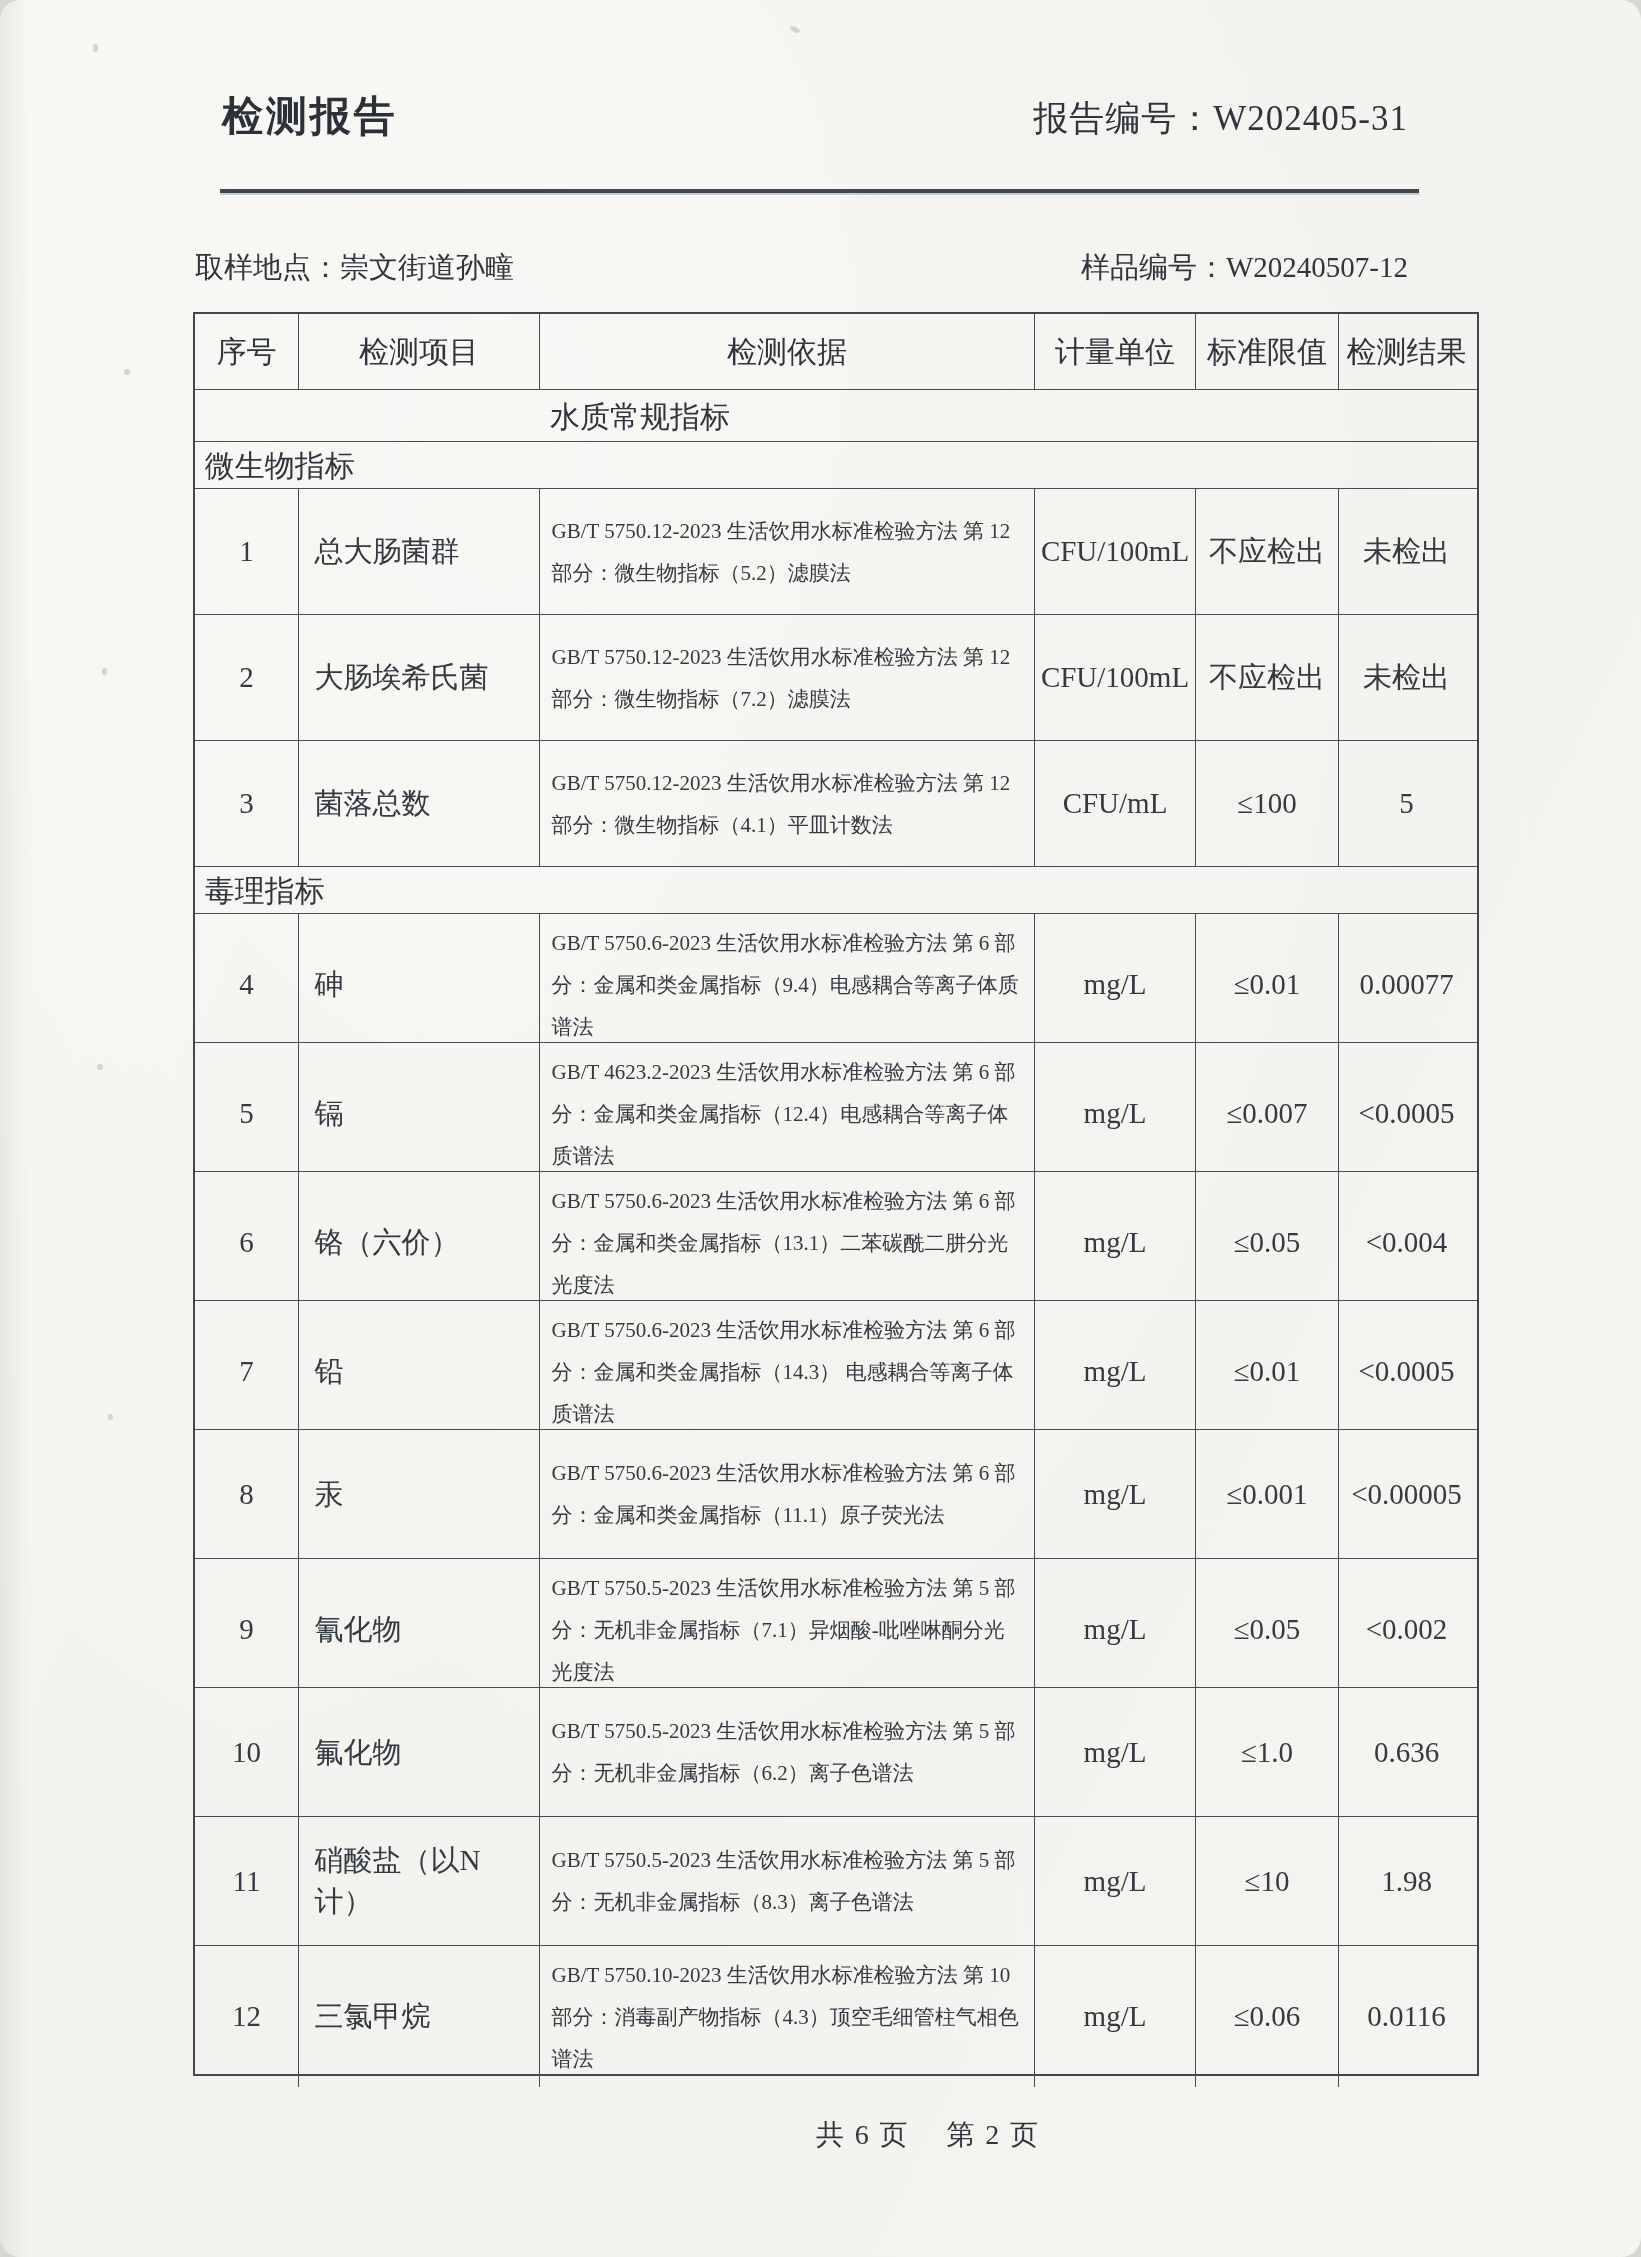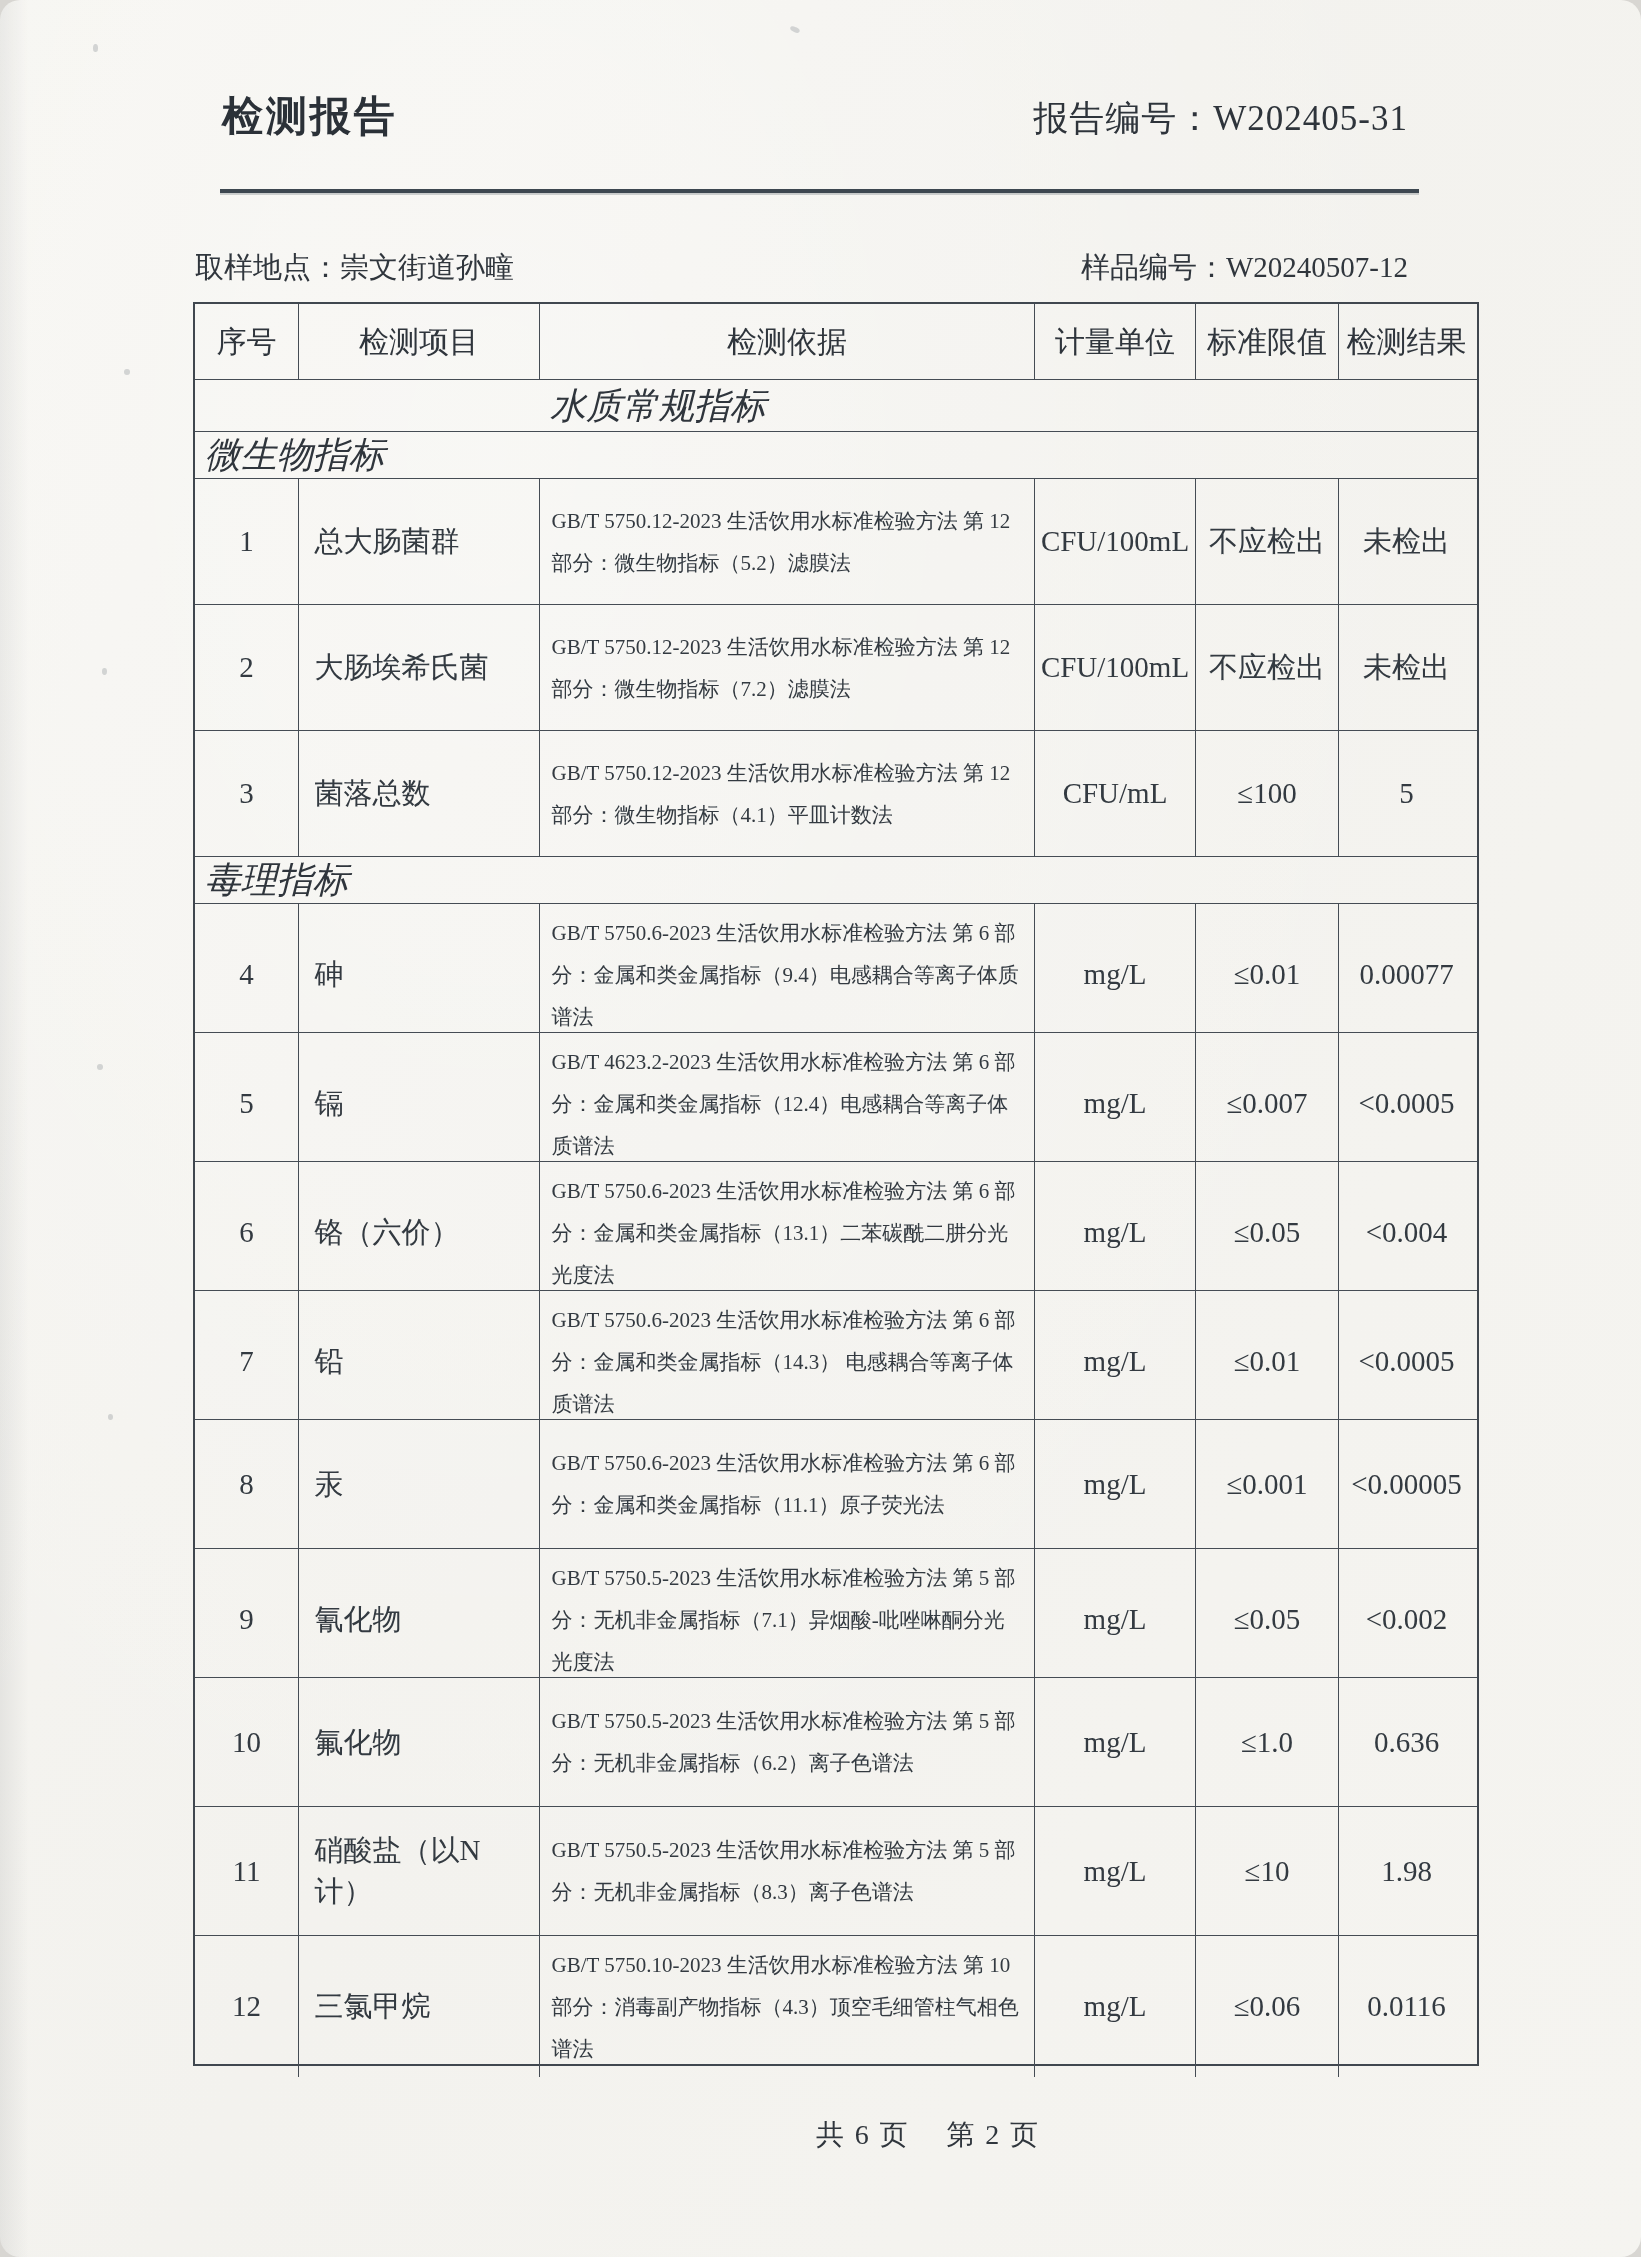--- a/index.html
+++ b/index.html
@@ -27,21 +27,21 @@
     position:absolute;left:220px;top:189px;width:1199px;height:3.9px;
     background:#3d4750;box-shadow:0 1.9px 0 rgba(61,71,80,0.25);
   }
   .sample-line{
     position:absolute;left:195px;top:248px;width:1213px;
     display:flex;justify-content:space-between;align-items:baseline;
     font-size:29px;color:#30363d;
   }
   
   .tbl{
-    position:absolute;left:193px;top:302px;width:1286px;
+    position:absolute;left:193px;top:312px;width:1286px;
     border:2.9px solid #40474f;
     box-sizing:border-box;
     background:transparent;
   }
   .trow{
     display:grid;
     grid-template-columns:103px 241px 495px 161px 143px 136px;
     border-top:1.9px solid #454c54;
     box-sizing:border-box;
   }
@@ -55,24 +55,23 @@
     padding:3.9px 5.8px;
     text-align:center;
     line-height:41px;
   }
   .cell:first-child{border-left:none;}
   .cell.left{justify-content:flex-start;text-align:left;padding-left:15.4px;}
   .cell.method{justify-content:flex-start;text-align:left;padding:7.7px 11.6px;font-size:21px;line-height:42px;}
   .head .cell{font-size:30px;color:#2f353c;}
   .band-cell{
     display:flex;align-items:center;
-    font-size:36px;color:#2f353c;
+    font-size:30px;color:#2f353c;
     box-sizing:border-box;
     line-height:35px;
-    font-style:italic;
   }
   .rh-head{height:75px;}
   .rh-section{height:52px;}
   .band-section .band-cell{padding-left:355px;}
   .rh-group{height:47px;}
   .band-group .band-cell{padding-left:9.7px;}
   .rh-r{height:126px;}
   .rh-t{height:129px;}
   .footer{
     position:absolute;left:816px;top:2116px;

